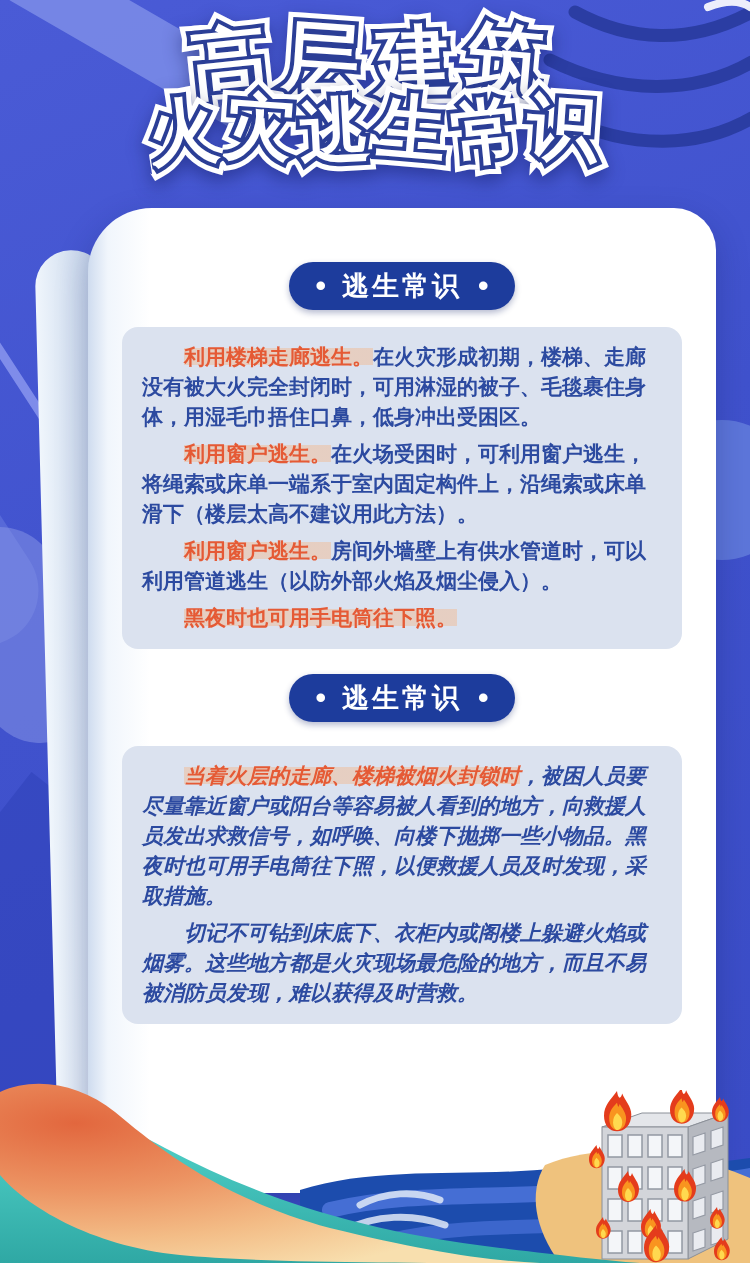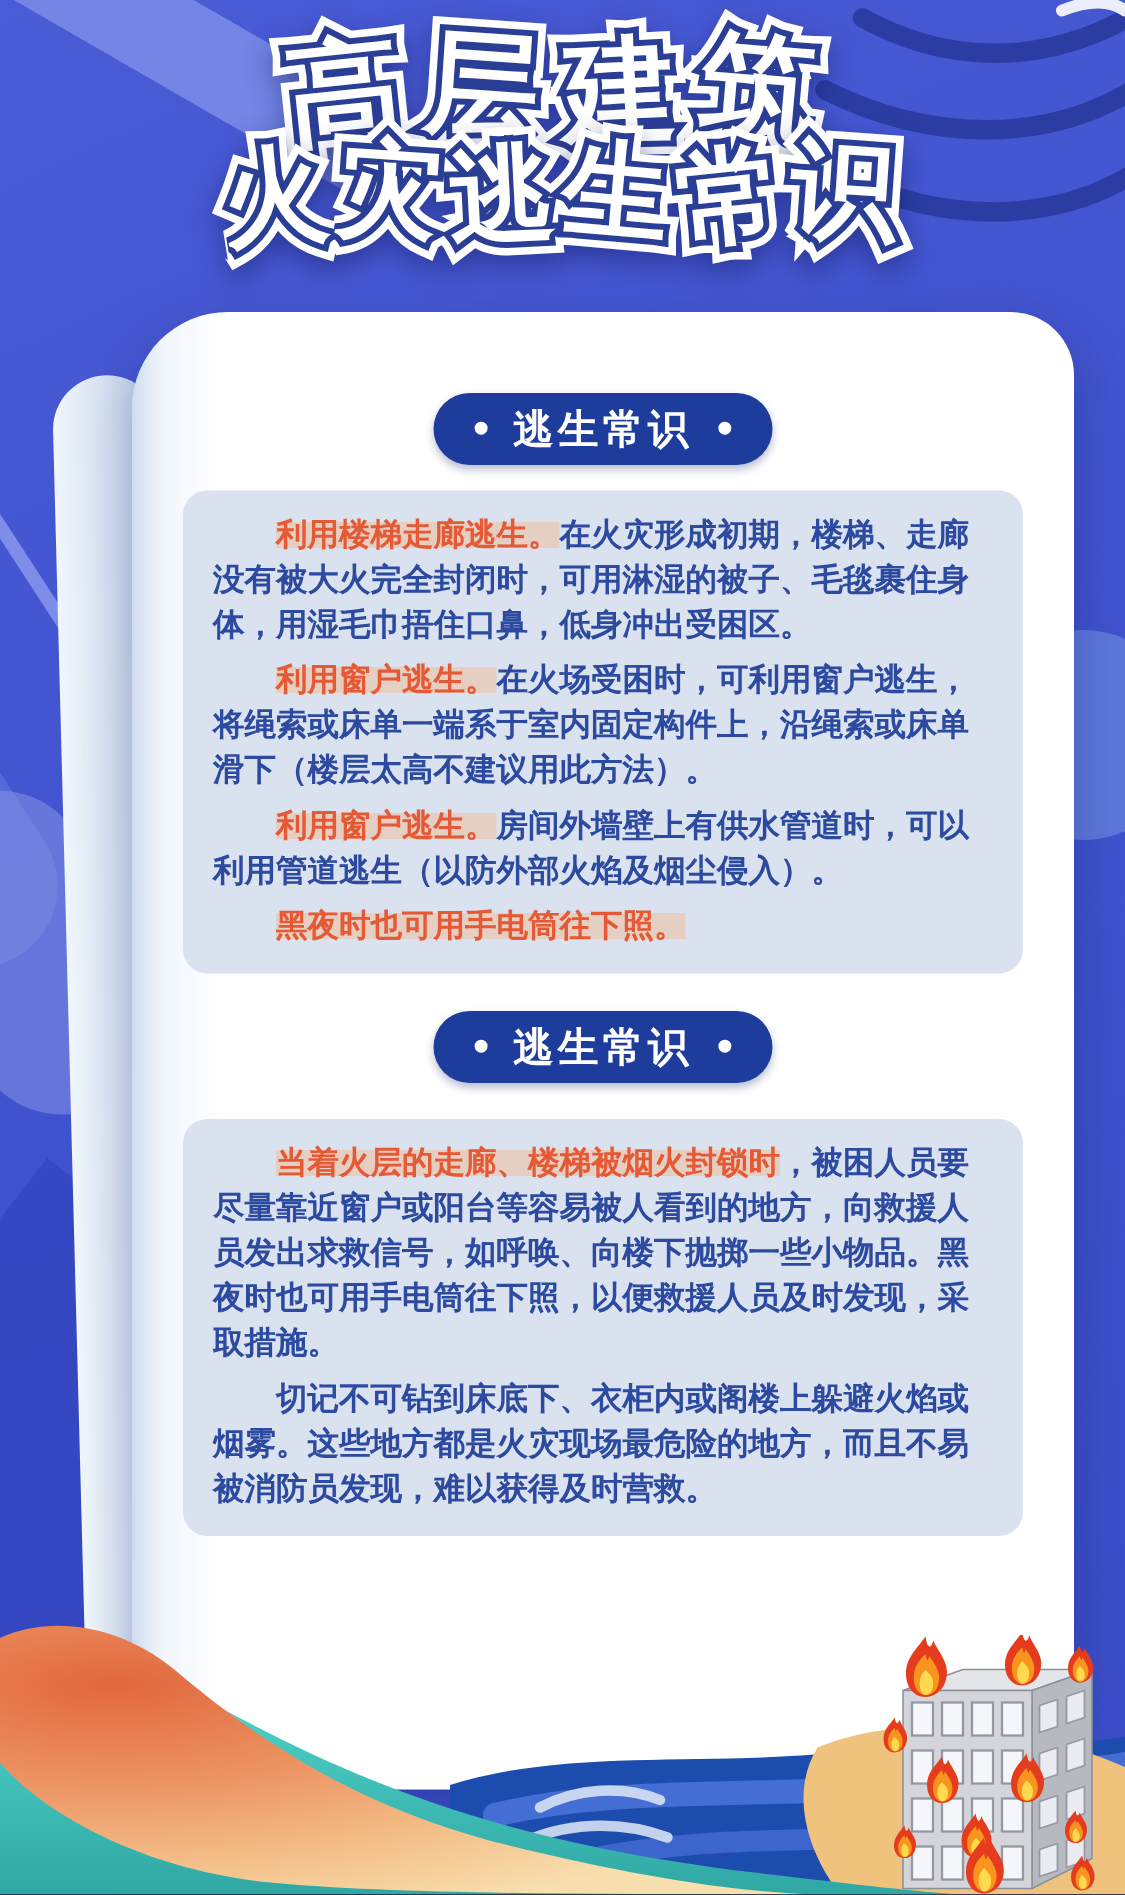--- a/index.html
+++ b/index.html
@@ -45,21 +45,21 @@
     box-shadow:0 12px 32px rgba(18,28,92,.28);
     display:flex;flex-direction:column;align-items:center;}
   .badge{margin-top:54px;height:48px;border-radius:26px;background:#1d3c9c;
     color:#fff;font-size:27px;font-weight:bold;letter-spacing:3px;
     display:flex;align-items:center;gap:16px;padding:0 26px;
     box-shadow:0 3px 6px rgba(14,30,100,.3);}
   .badge .dot{font-size:30px;letter-spacing:0;}
   .badge.second{margin-top:25px;}
   .panel{margin-top:17px;width:560px;box-sizing:border-box;border-radius:16px;
     background:#dbe2ef;padding:15px 20px 9px;}
-  .panel.second{margin-top:24px;}
+  .panel.second{margin-top:24px;font-style:italic;}
   .panel p{margin:0 0 7px;text-indent:2em;font-size:21px;line-height:30px;
     font-weight:bold;color:#2c4aa0;}
   .lead{color:#e55a35;background:linear-gradient(rgba(250,170,110,0) 12%,
     rgba(250,170,110,.35) 12% 88%,rgba(250,170,110,0) 88%);}
   
   .bottom-svg{position:absolute;left:0;top:1070px;width:750px;height:193px;z-index:5;}
   .building-svg{position:absolute;left:588px;top:1090px;width:156px;height:173px;z-index:6;}
 </style>
 </head>
 <body>

